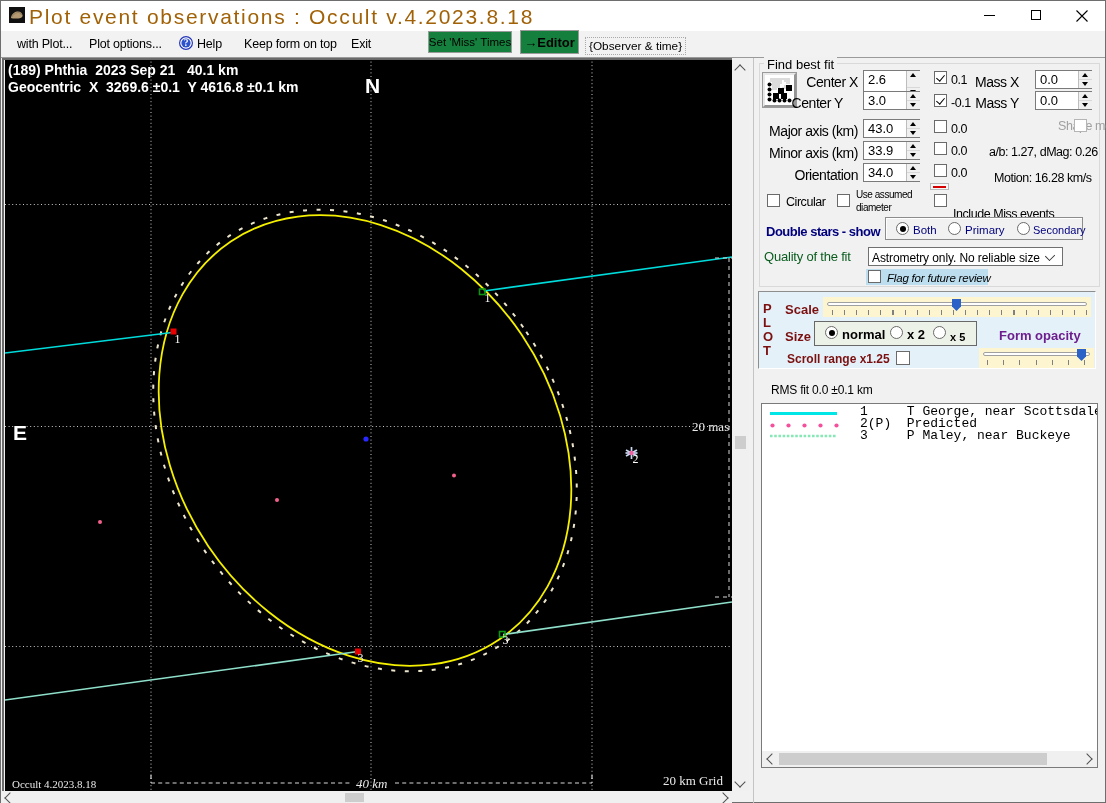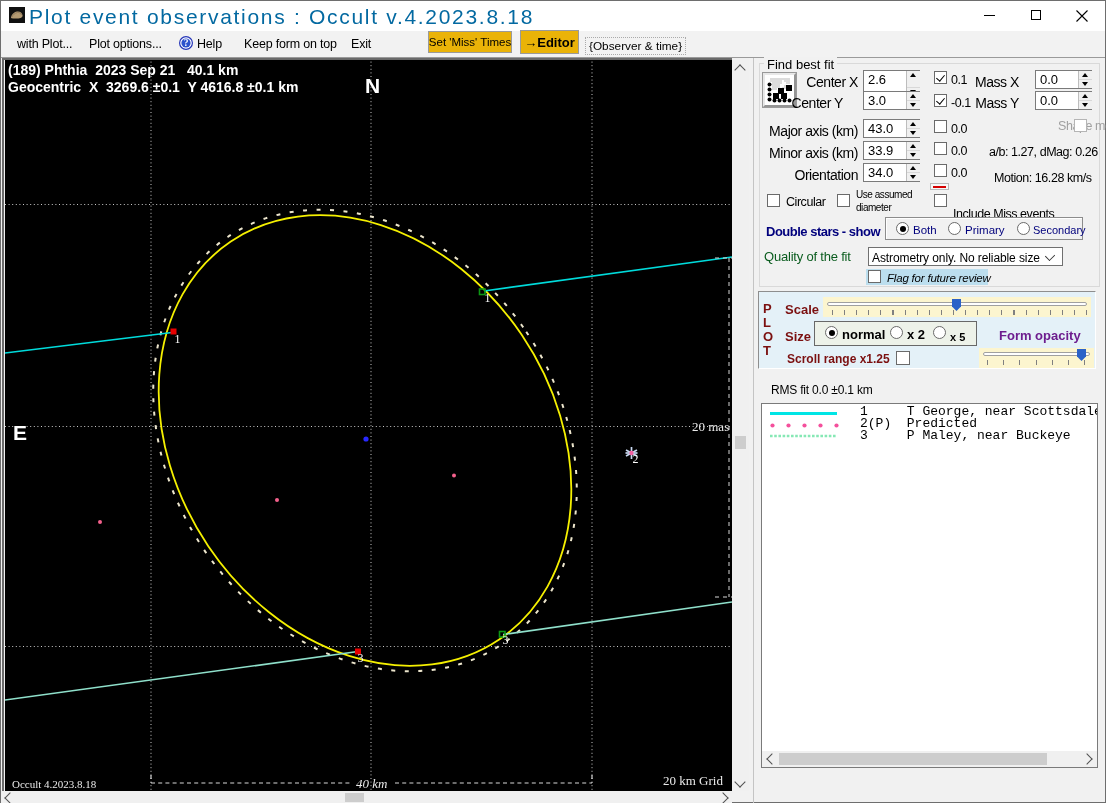--- a/index.html
+++ b/index.html
@@ -1,24 +1,24 @@
 <!DOCTYPE html>
 <html><head>
 <meta charset="utf-8">
 <style>
 html,body{margin:0;padding:0;width:1106px;height:803px;overflow:hidden;
   font-family:"Liberation Sans",sans-serif;background:#f1f1f1;position:relative;}
 *{box-sizing:border-box;}
 .abs{position:absolute;}
 #frame{left:0;top:0;width:1106px;height:803px;border:1px solid #6e6e6e;}
 #titlebar{left:1px;top:1px;width:1104px;height:30px;background:#ffffff;}
-#titletxt{left:29px;top:5px;font-size:21px;letter-spacing:1.7px;color:#0369a1;}
+#titletxt{left:29px;top:5px;font-size:21px;letter-spacing:1.7px;color:#a16207;}
 #menubar{left:1px;top:31px;width:1104px;height:27px;background:#f2f2f2;border-bottom:1px solid #9a9a9a;}
 .mitem{top:37px;font-size:12.5px;letter-spacing:-0.2px;color:#000;}
-.tbtn{border:1px solid #9a9a9a;background:#eab308;font-size:11.5px;color:#000;
+.tbtn{border:1px solid #9a9a9a;background:#15803d;font-size:11.5px;color:#000;
   display:flex;align-items:center;justify-content:center;white-space:nowrap;}
 #plotsvg{left:5px;top:60px;}
 
 .sb{background:#f0f0f0;}
 .thumb{background:#cdcdcd;}
 .chev{position:absolute;width:8px;height:8px;border:solid #505050;border-width:0 0 1.6px 1.6px;}
 
 .lbl{font-size:12.5px;color:#000;white-space:nowrap;letter-spacing:-0.45px;}
 .rlbl{font-size:14px;color:#000;text-align:right;white-space:nowrap;letter-spacing:-0.45px;}
 .spin{background:#fff;border:1px solid #7a7a7a;}

